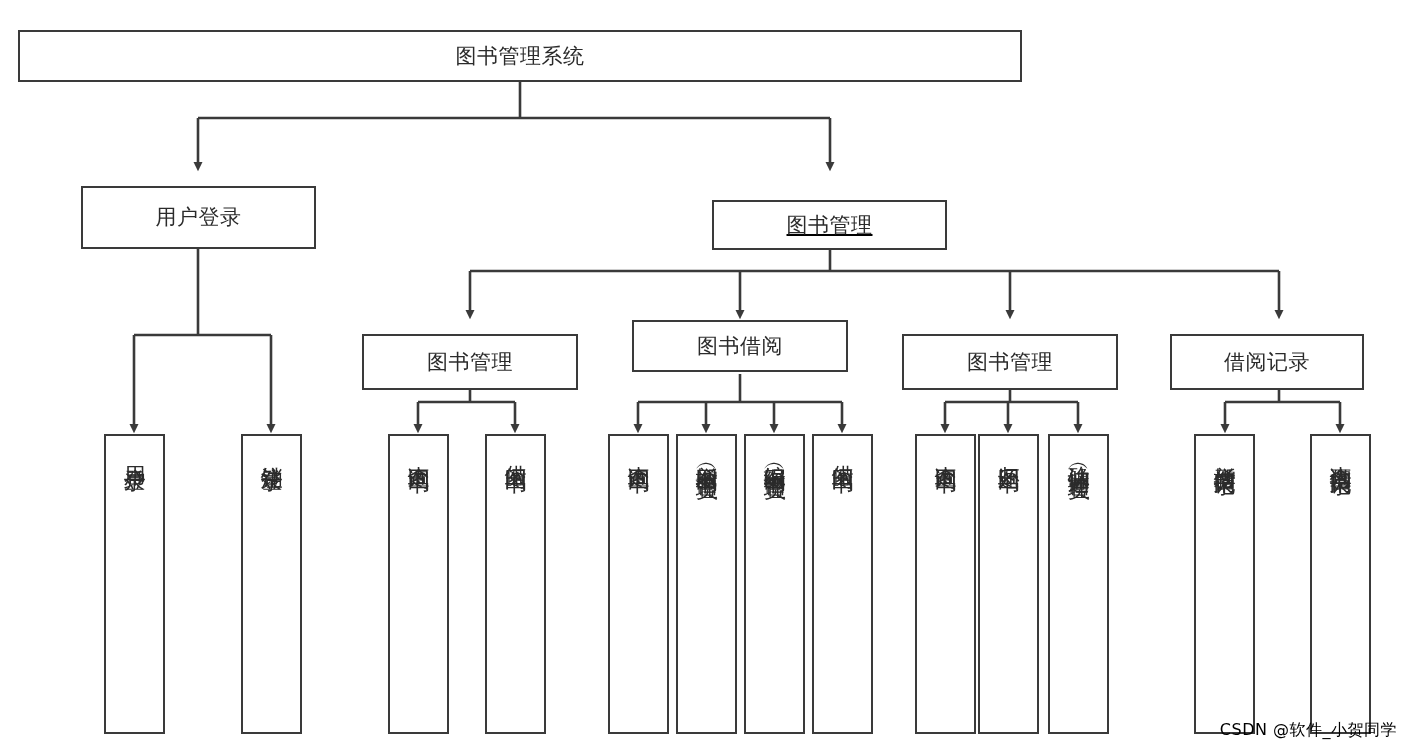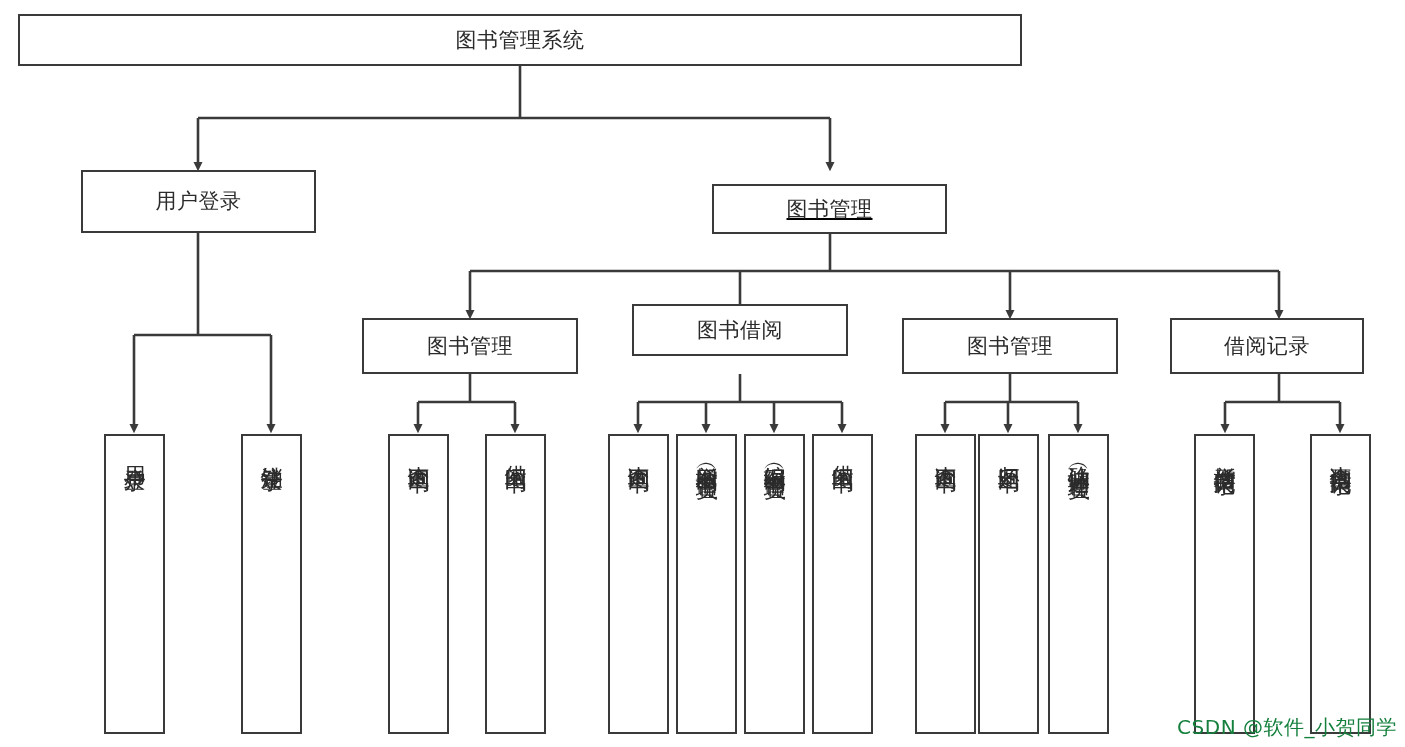--- a/index.html
+++ b/index.html
@@ -22,20 +22,21 @@
     height: 747px;
   }
   .node-box {
     position: absolute;
     box-sizing: border-box;
     background: #ffffff;
     border: 2px solid #3a3a3a;
     display: flex;
     align-items: center;
     justify-content: center;
+    margin-top: 16px;
   }
   .node-label {
     color: #2b2b2b;
     font-size: 21px;
     line-height: 1.15;
     letter-spacing: 0.5px;
     white-space: nowrap;
   }
   
   .leaf-box {
@@ -55,22 +56,22 @@
     color: #2b2b2b;
     font-size: 22px;
     line-height: 1.02;
     letter-spacing: 2px;
     white-space: nowrap;
   }
   .watermark {
     position: absolute;
     right: 8px;
     bottom: 6px;
-    font-size: 20px;
-    color: #15803d;
+    font-size: 16px;
+    color: #000000;
     white-space: nowrap;
     letter-spacing: 0.5px;
   }
 </style>
 </head>
 <body>
 
 <svg id="diagram" viewBox="0 0 1405 747">
   <defs>
     <marker id="arrow" markerWidth="11" markerHeight="11" refX="1.2" refY="4.6" orient="auto" markerUnits="userSpaceOnUse">

